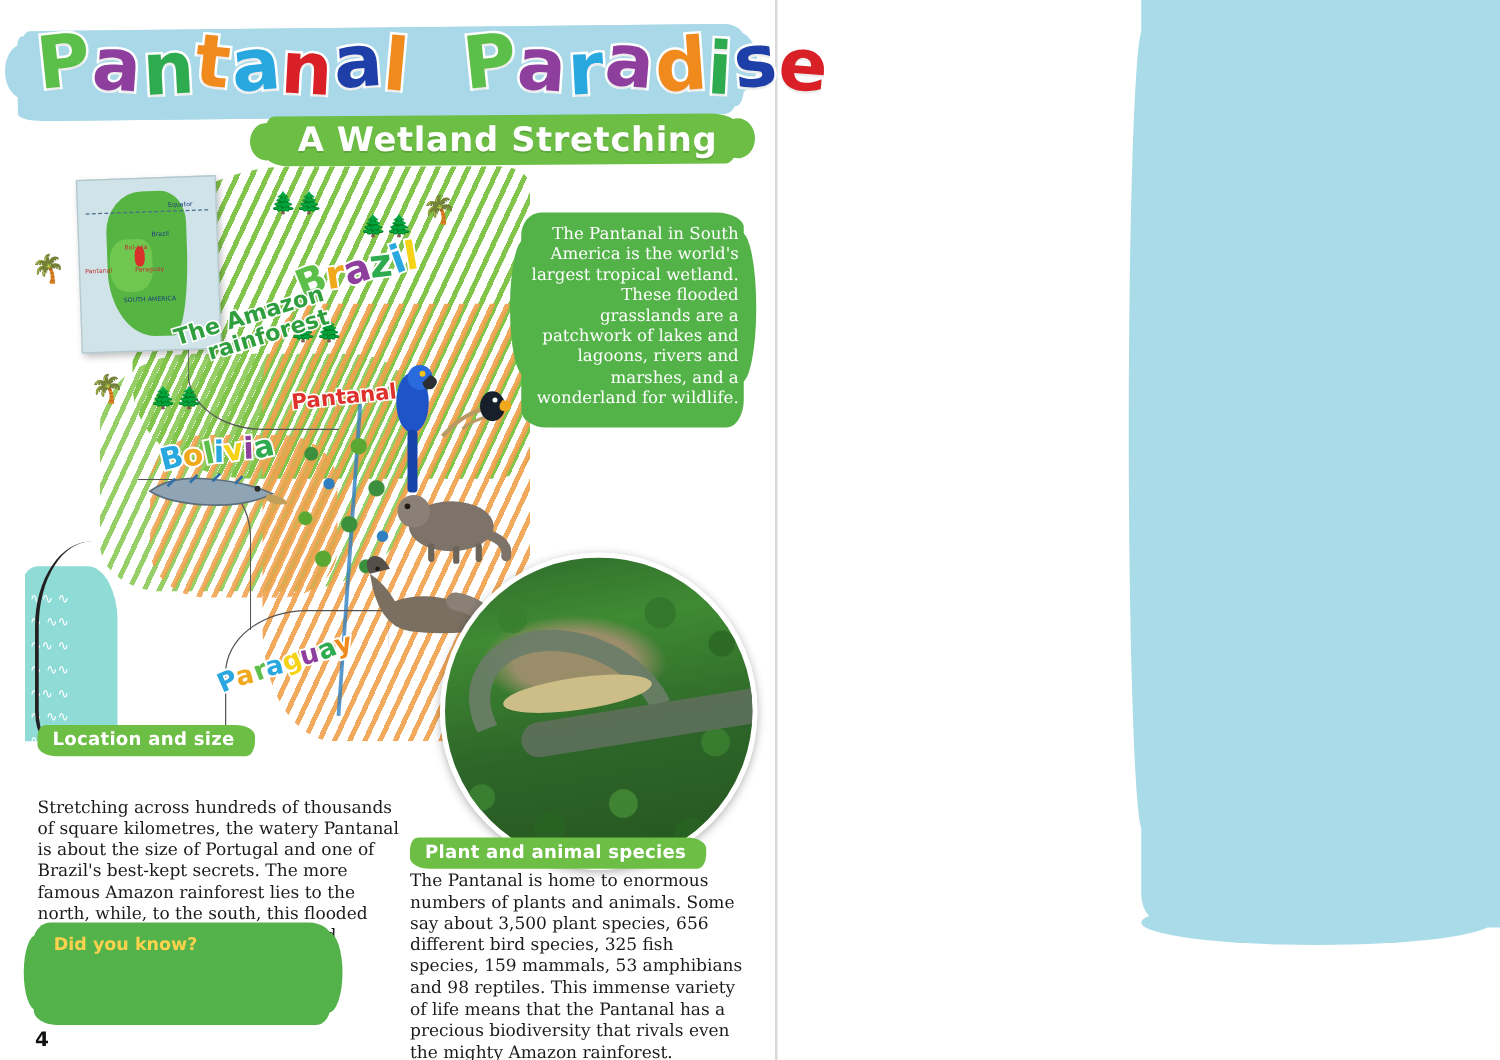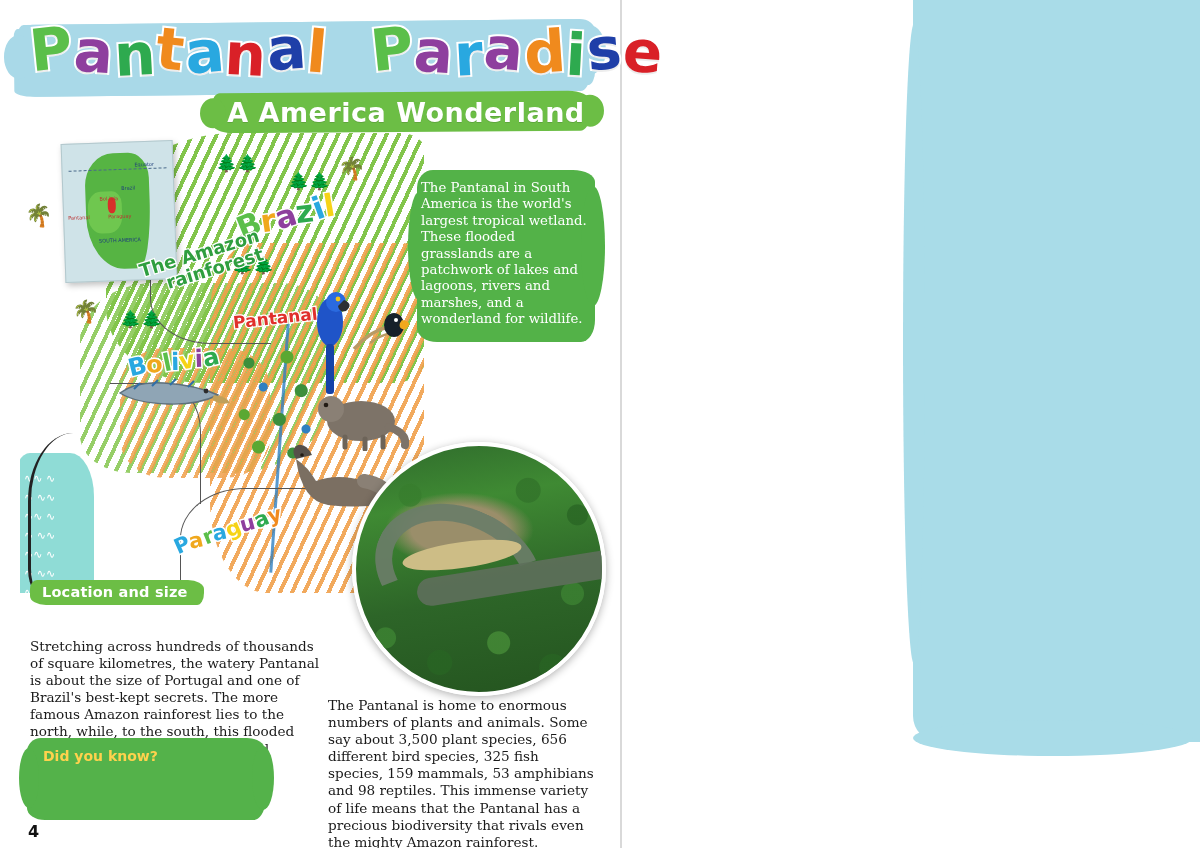--- a/index.html
+++ b/index.html
@@ -137,21 +137,21 @@
   
   .blob-green{
     position:absolute;left:417px;top:170px;width:178px;height:172px;
     background:#53b248;
     border-radius:16px 22px 14px 20px/18px 12px 22px 14px;
   }
   .blob-green:before{content:"";position:absolute;left:-9px;top:22px;width:22px;height:108px;background:#53b248;border-radius:50%;}
   .blob-green:after{content:"";position:absolute;right:-10px;top:16px;width:24px;height:120px;background:#53b248;border-radius:50%;}
   .blob-green-text{
     position:absolute;left:421px;top:180px;width:170px;
-    color:#fff;font-size:13.3px;line-height:16.4px;text-align:left;z-index:3;
+    color:#fff;font-size:13.3px;line-height:16.4px;text-align:right;z-index:3;
   }
 
   
   .photo-circle-river{
     position:absolute;left:352px;top:442px;width:246px;height:246px;border-radius:50%;
     border:4px solid #fff;box-shadow:0 2px 8px rgba(0,0,0,.3);overflow:hidden;
     background:
       radial-gradient(ellipse 120px 60px at 42% 34%, #9a8e6a 0 40%, transparent 62%),
       linear-gradient(170deg,#2f6b2c 0%,#3f8a33 25%,#2d6528 60%,#24541f 100%);
   }
@@ -229,21 +229,21 @@
 </head>
 <body>
 
 <div class="page">
 
   <div class="left-page">
 
     <div class="brush"></div>
     <div class="title-main" id="title-main"><span class="ch" style="color: rgb(91, 191, 74); transform: rotate(-6deg) translateY(-3px);">P</span><span class="ch" style="color: rgb(142, 63, 158); transform: rotate(4deg) translateY(0px);">a</span><span class="ch" style="color: rgb(46, 170, 79); transform: rotate(-3deg) translateY(3px);">n</span><span class="ch" style="color: rgb(240, 138, 29); transform: rotate(6deg) translateY(-3px);">t</span><span class="ch" style="color: rgb(41, 168, 224); transform: rotate(-5deg) translateY(0px);">a</span><span class="ch" style="color: rgb(217, 32, 39); transform: rotate(3deg) translateY(3px);">n</span><span class="ch" style="color: rgb(31, 63, 168); transform: rotate(-4deg) translateY(-3px);">a</span><span class="ch" style="color: rgb(240, 138, 29); transform: rotate(5deg) translateY(0px);">l</span><span class="ch" style="color: rgb(255, 255, 255); transform: rotate(0deg) translateY(3px);">&nbsp;&nbsp;</span><span class="ch" style="color: rgb(91, 191, 74); transform: rotate(-6deg) translateY(-3px);">P</span><span class="ch" style="color: rgb(142, 63, 158); transform: rotate(4deg) translateY(0px);">a</span><span class="ch" style="color: rgb(41, 168, 224); transform: rotate(-3deg) translateY(3px);">r</span><span class="ch" style="color: rgb(142, 63, 158); transform: rotate(5deg) translateY(-3px);">a</span><span class="ch" style="color: rgb(240, 138, 29); transform: rotate(-4deg) translateY(0px);">d</span><span class="ch" style="color: rgb(46, 170, 79); transform: rotate(3deg) translateY(3px);">i</span><span class="ch" style="color: rgb(31, 63, 168); transform: rotate(-5deg) translateY(-3px);">s</span><span class="ch" style="color: rgb(217, 32, 39); transform: rotate(4deg) translateY(0px);">e</span></div>
     <div class="subtitle-band"></div>
-    <div class="subtitle-text">A America Wonderland</div>
+    <div class="subtitle-text">A Wetland Stretching</div>
 
     <div class="map-wrap">
       <div class="map-base"></div>
       <div class="hatch-green"></div>
       <div class="hatch-green2"></div>
       <div class="hatch-orange"></div>
       <div class="hatch-orange2"></div>
       <div class="ocean"></div>
       <div class="ocean-waves">∿∿ ∿<br>∿ ∿∿<br>∿∿ ∿<br>∿ ∿∿<br>∿∿ ∿<br>∿ ∿∿<br>∿∿ ∿</div>
       <div class="coast"></div>
@@ -327,20 +327,23 @@
     </div>
 
     <div class="pill-wrap" style="left:30px;top:580px;">
       <span class="pill">Location and size</span>
     </div>
     <div class="body-txt" style="left:30px;top:606px;width:300px;margin-top:32px;">Stretching across hundreds of thousands of square kilometres, the watery Pantanal is about the size of Portugal and one of Brazil's best-kept secrets. The more famous Amazon rainforest lies to the north, while, to the south, this flooded wilderness pushes into Bolivia and Paraguay.</div>
 
     <div class="blob-dyk"></div>
     <div class="dyk-title">Did you know?</div>
 
+    <div class="pill-wrap" style="left:328px;top:670px;">
+      <span class="pill">Plant and animal species</span>
+    </div>
     <div class="body-txt" style="left:328px;top:697px;width:268px;">The Pantanal is home to enormous numbers of plants and animals. Some say about 3,500 plant species, 656 different bird species, 325 fish species, 159 mammals, 53 amphibians and 98 reptiles. This immense variety of life means that the Pantanal has a precious biodiversity that rivals even the mighty Amazon rainforest.</div>
 
     <div class="pageno" style="left:28px;top:822px;">4</div>
   </div>
 
   <div class="gutter"></div>
 
   <div class="mid">
 
     

